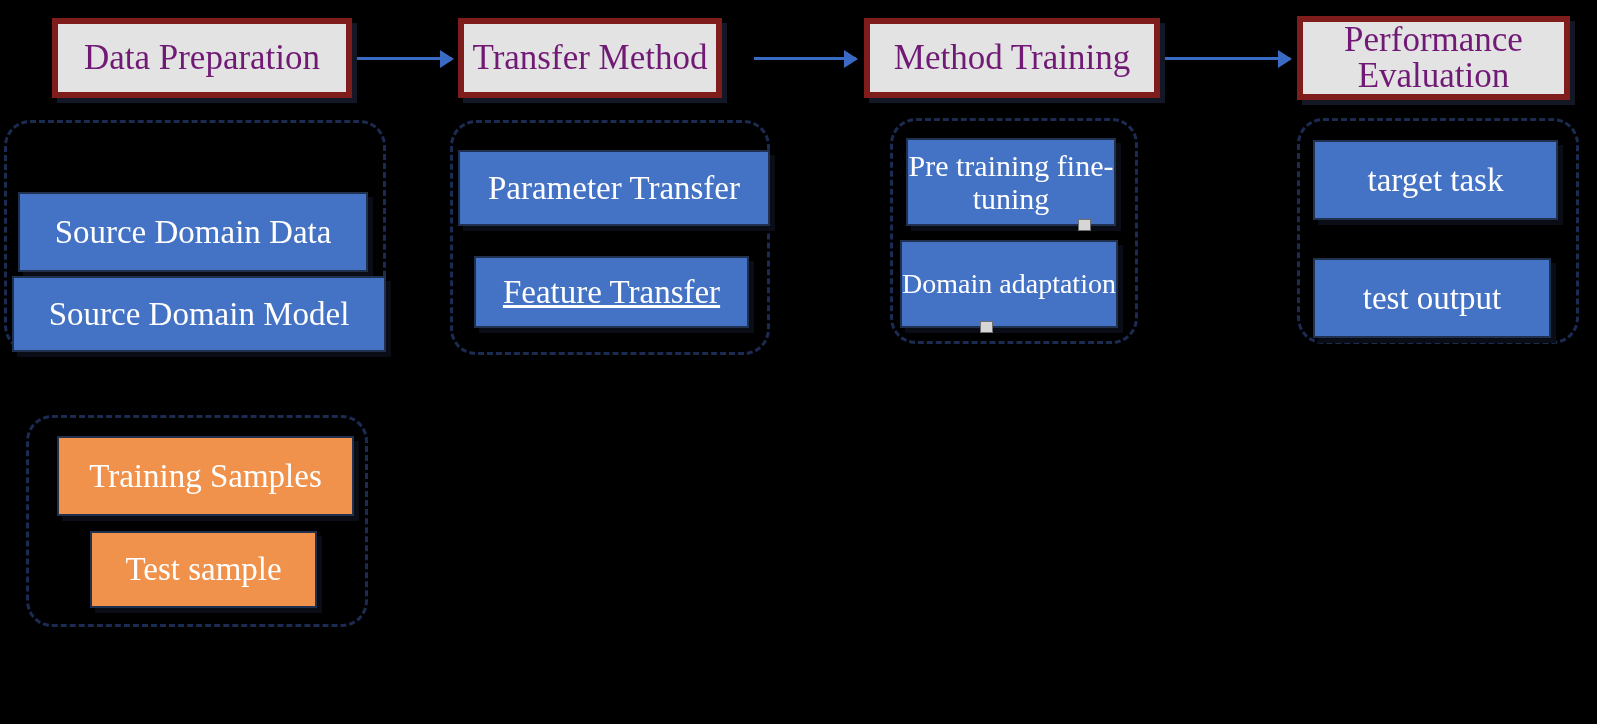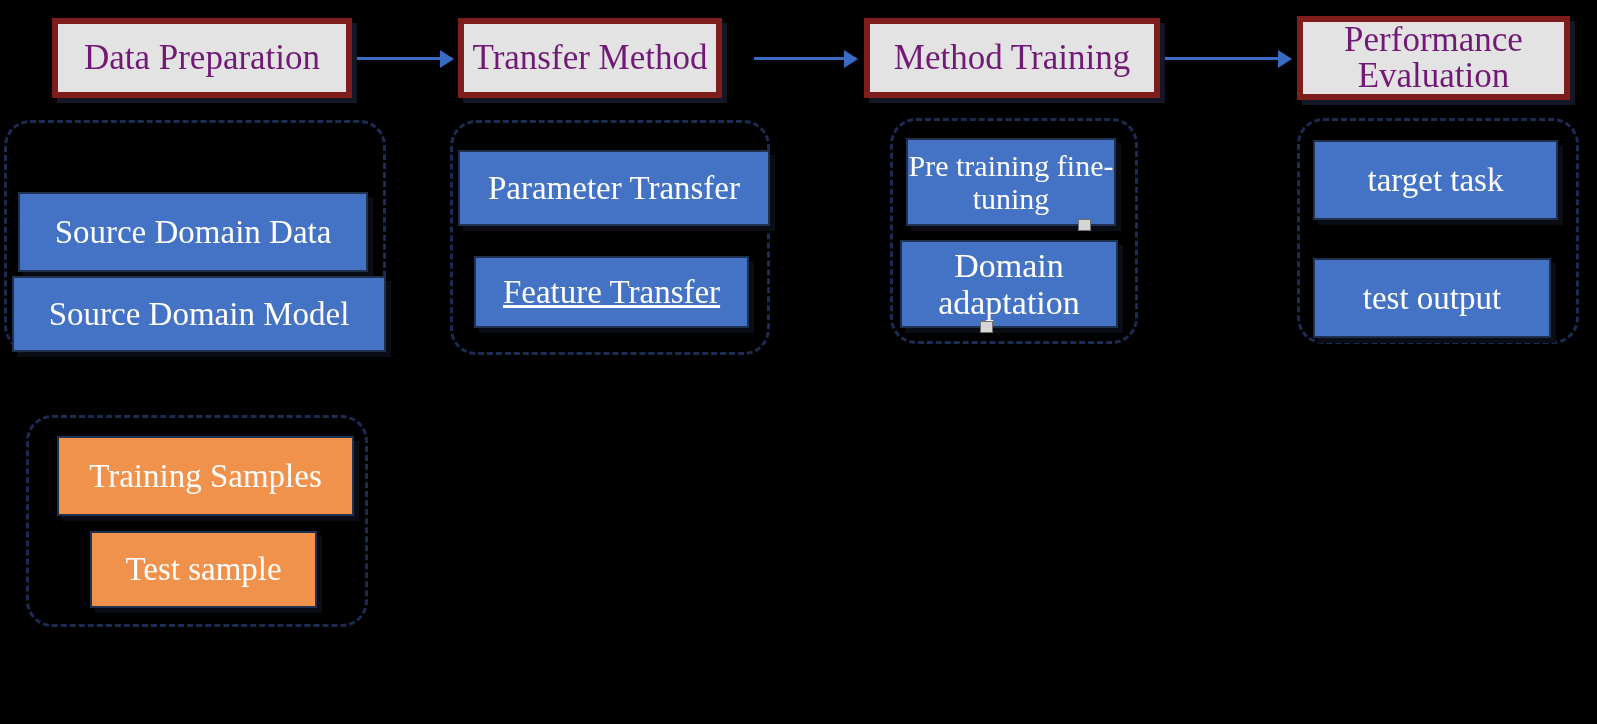--- a/index.html
+++ b/index.html
@@ -135,21 +135,21 @@
   <div class="item-box blue" style="left:474px; top:256px; width:275px; height:72px;text-decoration:underline;">
     <span>Feature Transfer</span>
   </div>
 
   <div class="group-box dashed-top" style="left:890px; top:118px; width:248px; height:226px;"></div>
 
   <div class="item-box blue" style="left:906px; top:138px; width:210px; height:88px; font-size:30px;">
     <span>Pre training fine-tuning</span>
   </div>
 
-  <div class="item-box blue" style="left:900px; top:240px; width:218px; height:88px; font-size:34px;">
+  <div class="item-box blue" style="left:900px; top:240px; width:218px; height:88px; font-size:28px;">
     <span>Domain adaptation</span>
   </div>
 
   <div class="handle" style="left:1078px; top:219px;"></div>
   <div class="handle" style="left:980px; top:321px;"></div>
 
   <div class="group-box dashed-top" style="left:1297px; top:118px; width:282px; height:226px;"></div>
 
   <div class="item-box blue" style="left:1313px; top:140px; width:245px; height:80px;">
     <span>target task</span>

